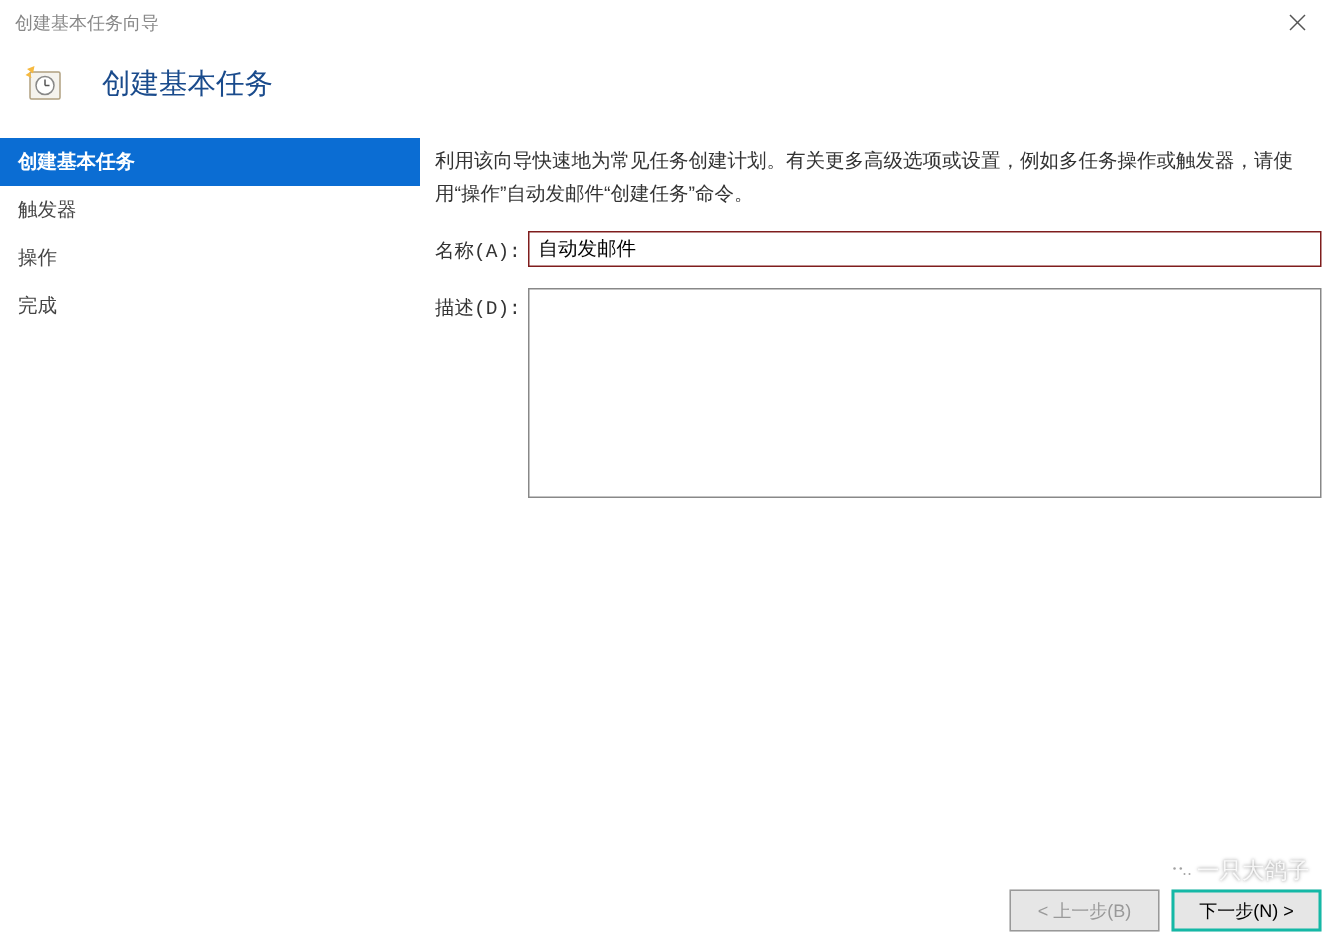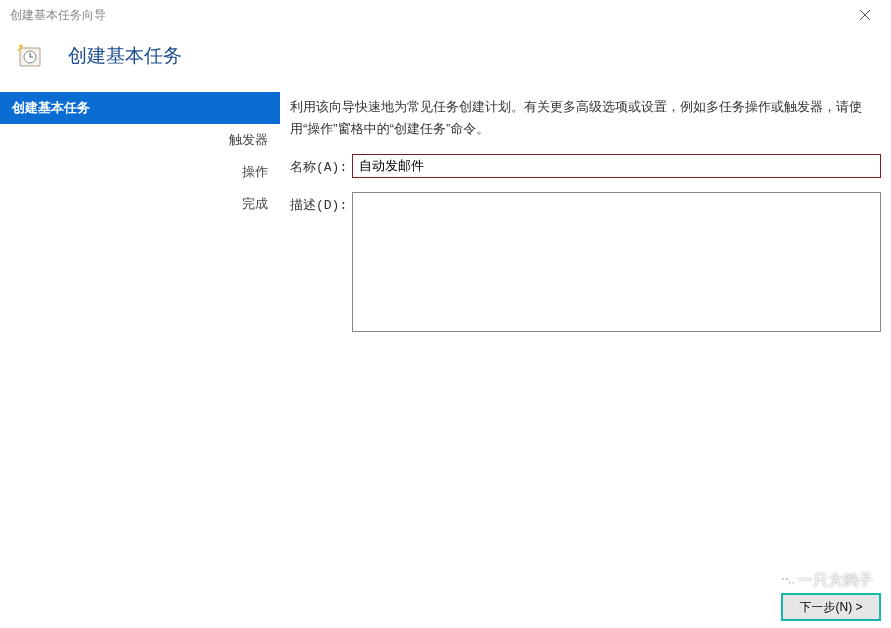--- a/index.html
+++ b/index.html
@@ -60,21 +60,20 @@
       font-size: 13px;
       color: #444;
       cursor: pointer;
     }
     .sidebar-item.selected {
       background: #0b6dd3;
       color: #fff;
       font-weight: bold;
     }
     .sidebar-item.indent {
-      text-align: right;
     }
     .main {
       flex: 1;
       padding: 4px 10px 0 10px;
     }
     .intro-text {
       font-size: 13px;
       line-height: 1.7;
       color: #333;
       margin-bottom: 14px;
@@ -194,35 +193,36 @@
     </div>
     <div class="sidebar-item indent">
       <span>操作</span>
     </div>
     <div class="sidebar-item indent">
       <span>完成</span>
     </div>
   </div>
 
   <div class="main">
-    <div class="intro-text">利用该向导快速地为常见任务创建计划。有关更多高级选项或设置，例如多任务操作或触发器，请使用“操作”窗格中的“创建任务”命令。</div>
+    <div class="intro-text">利用该向导快速地为常见任务创建计划。有关更多高级选项或设置，例如多任务操作或触发器，请使用“操作”自动发邮件“创建任务”命令。</div>
 
     <div class="form-row">
       <div class="form-label">名称(A):</div>
       <input type="text" class="text-input" value="自动发邮件" style="">
     </div>
 
     <div class="form-row">
       <div class="form-label">描述(D):</div>
       <textarea class="textarea-input" style=""></textarea>
     </div>
   </div>
 </div>
 
 <div class="footer">
+  <button class="btn" disabled="">&lt; 上一步(B)</button>
   <button class="btn primary">下一步(N) &gt;</button>
 </div>
 
 <div class="watermark">
   <svg class="watermark-icon" viewBox="0 0 24 20">
     <ellipse cx="9" cy="9" rx="8" ry="6.5" fill="rgba(255,255,255,0.5)"></ellipse>
     <ellipse cx="16" cy="13" rx="6.5" ry="5" fill="rgba(255,255,255,0.7)"></ellipse>
     <circle cx="6" cy="7.5" r="1" fill="#555"></circle>
     <circle cx="11" cy="7.5" r="1" fill="#555"></circle>
     <circle cx="14" cy="12" r="0.8" fill="#555"></circle>

